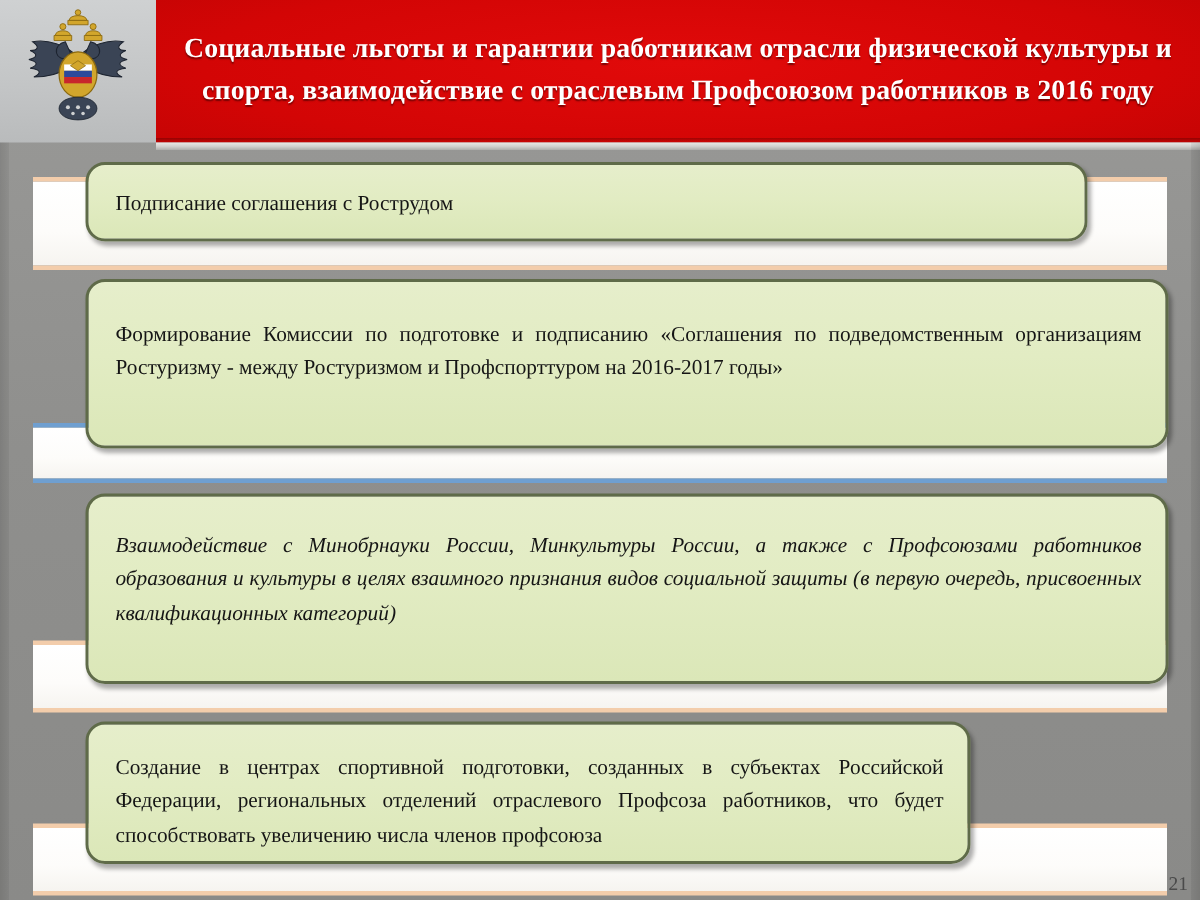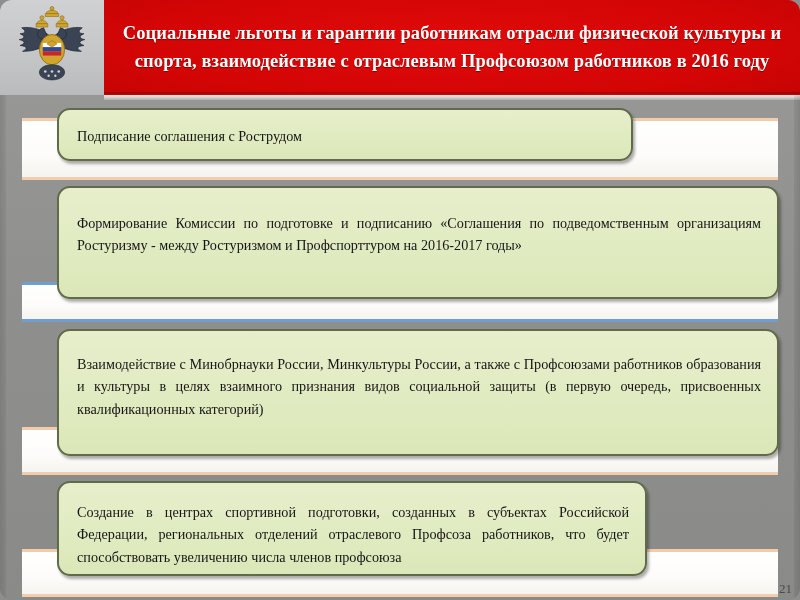--- a/index.html
+++ b/index.html
@@ -15,21 +15,20 @@
     font-family: "Liberation Serif", "DejaVu Serif", serif;
   }
 
   
   .slide {
     position: relative;
     width: 800px;
     height: 600px;
     background: linear-gradient(to bottom, #9a9a98 0%, #8f8f8d 50%, #8a8a88 100%);
     overflow: hidden;
-    border-radius: 12px;
   }
 
   
   .header {
     position: absolute;
     left: 0;
     top: 0;
     width: 800px;
     height: 95px;
   }
@@ -227,36 +226,36 @@
   </div>
   <div class="header-underline"></div>
 
   <div class="left-edge"></div>
   <div class="right-edge"></div>
 
   <div class="blocks">
 
     <div class="block">
       <div class="band peach" style="left:22px; top:18px; width:756px; height:62px;"></div>
-      <div class="gbox" style="left:57px; top:8px; width:576px; height:53px;text-decoration:underline;">
+      <div class="gbox" style="left:57px; top:8px; width:668px; height:53px;text-decoration:underline;">
         <div class="gbox-text single" style="top:15px;">Подписание соглашения с Рострудом</div>
       </div>
     </div>
 
     <div class="block">
       <div class="band blue" style="left:22px; top:182px; width:756px; height:40px;"></div>
       <div class="gbox" style="left:57px; top:86px; width:722px; height:113px;">
         <div class="gbox-text" style="top:24px;">Формирование Комиссии по подготовке и подписанию «Соглашения по подведомственным организациям Ростуризму - между Ростуризмом и Профспорттуром на 2016-2017 годы»</div>
       </div>
     </div>
 
     <div class="block">
       <div class="band peach" style="left:22px; top:327px; width:756px; height:48px;"></div>
       <div class="gbox" style="left:57px; top:229px; width:722px; height:127px;">
-        <div class="gbox-text" style="top:22px;">Взаимодействие с Минобрнауки России, Минкультуры России, а также с Профсоюзами работников образования и культуры в целях взаимного признания видов социальной защиты (в первую очередь, присвоенных квалификационных категорий)</div>
+        <div class="gbox-text" style="top:22px;font-style:italic;">Взаимодействие с Минобрнауки России, Минкультуры России, а также с Профсоюзами работников образования и культуры в целях взаимного признания видов социальной защиты (в первую очередь, присвоенных квалификационных категорий)</div>
       </div>
     </div>
 
     <div class="block">
       <div class="band peach" style="left:22px; top:449px; width:756px; height:48px;"></div>
       <div class="gbox" style="left:57px; top:381px; width:590px; height:95px;">
         <div class="gbox-text" style="top:18px;">Создание в центрах спортивной подготовки, созданных в субъектах Российской Федерации, региональных отделений отраслевого Профсоза работников, что будет способствовать увеличению числа членов профсоюза</div>
       </div>
     </div>
 

